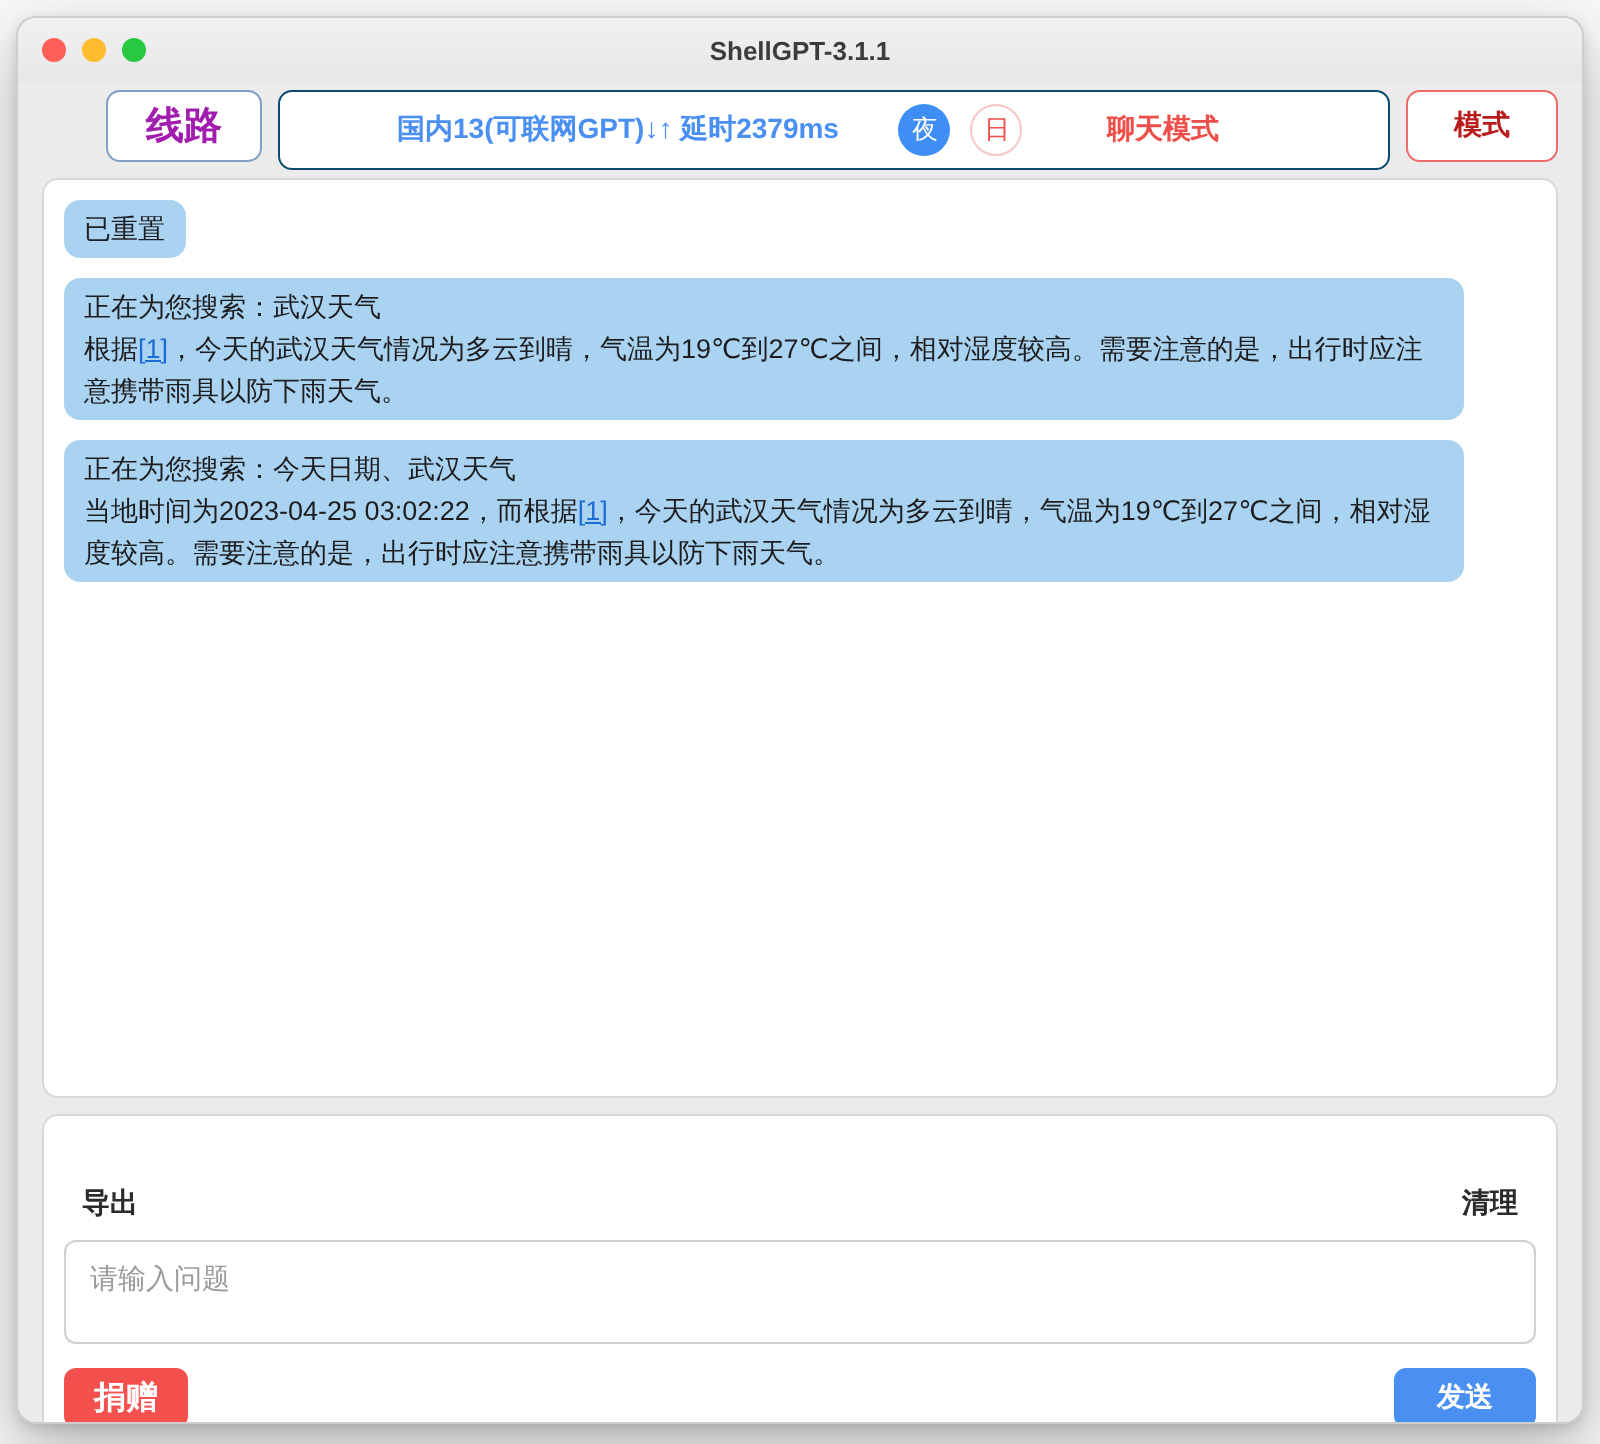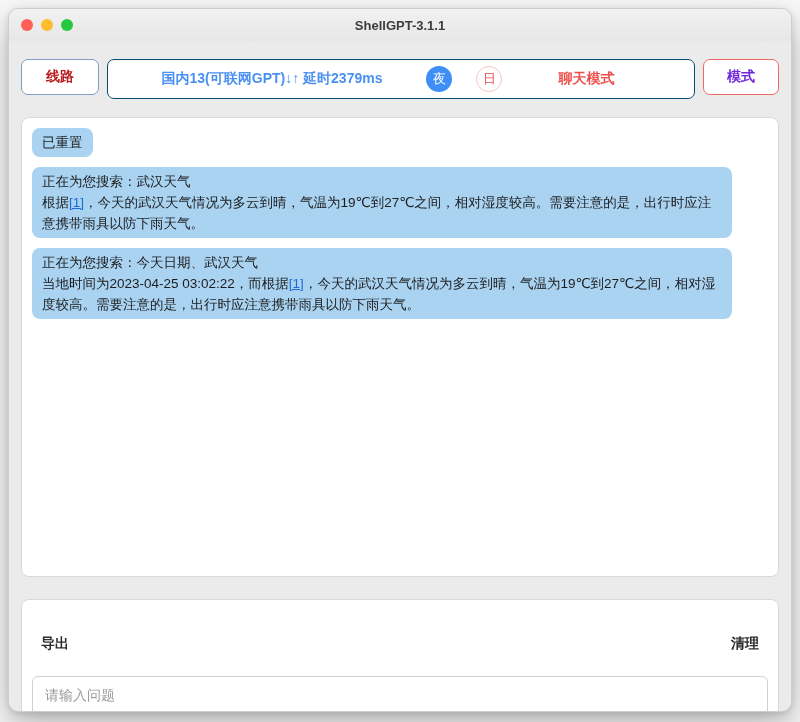--- a/index.html
+++ b/index.html
@@ -1,15 +1,15 @@
 <!DOCTYPE html>
 <html><head>
 <meta charset="utf-8">
 <style>
-  * { margin: 0; padding: 0; box-sizing: border-box; gap: 14px; }
+  * { margin: 0; padding: 0; box-sizing: border-box; }
   html, body { width: 800px; height: 722px; overflow: hidden; }
   body {
     background: #f8f8f8;
     font-family: "Liberation Sans", "DejaVu Sans", sans-serif;
   }
   .window {
     position: absolute; left: 8px; top: 8px; width: 784px; height: 704px;
     background: #ebebeb; border-radius: 10px;
     border: 1px solid rgba(0,0,0,0.12);
     box-shadow: 0 14px 34px rgba(0,0,0,0.28), 0 2px 6px rgba(0,0,0,0.12);
@@ -30,27 +30,27 @@
     position: absolute; left: 0; right: 0; text-align: center;
     font-size: 13px; font-weight: 700; color: #3c3c3c;
   }
   
   .content { flex: 1; padding: 4px 12px 8px 12px; display: flex; flex-direction: column; }
   
   .toolbar { height: 36px; flex: 0 0 36px; display: flex; gap: 8px; }
   .btn-outline-blue {
     width: 78px; height: 36px; background: #fff;
     border: 1.5px solid #7f9fc5; border-radius: 7px;
-    color: #b91c1c; font-size: 14px; font-weight: 700;
-    display: flex; align-items: center; justify-content: center; cursor: pointer;
+    color: #a21caf; font-size: 19px; font-weight: 700;
+    display: flex; align-items: center; justify-content: center; cursor: pointer; margin-left: 32px;
   }
   .btn-outline-red {
     width: 76px; height: 36px; background: #fff;
     border: 1.5px solid #ef6a66; border-radius: 7px;
-    color: #6d28d9; font-size: 14px; font-weight: 700;
+    color: #b91c1c; font-size: 14px; font-weight: 700;
     display: flex; align-items: center; justify-content: center; cursor: pointer;
   }
   .status-bar {
     flex: 1; height: 40px; background: #fff; border: 1px solid #0c4a6e;
     border-radius: 7px; display: flex; align-items: center; justify-content: center;
   }
   .status-text { color: #4a90f2; font-size: 14px; font-weight: 600; }
   .toggle-night {
     width: 26px; height: 26px; border-radius: 50%; background: #3f8ef5;
     color: #fff; font-size: 13px; display: flex; align-items: center;

